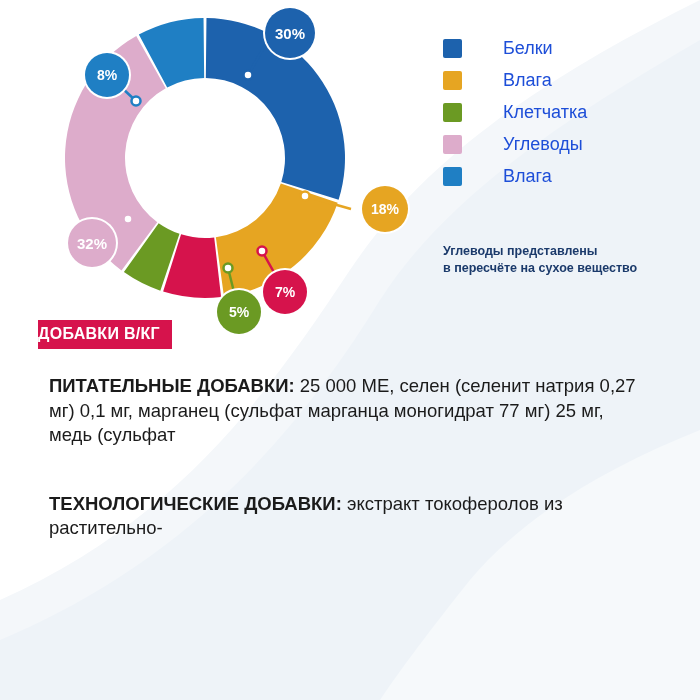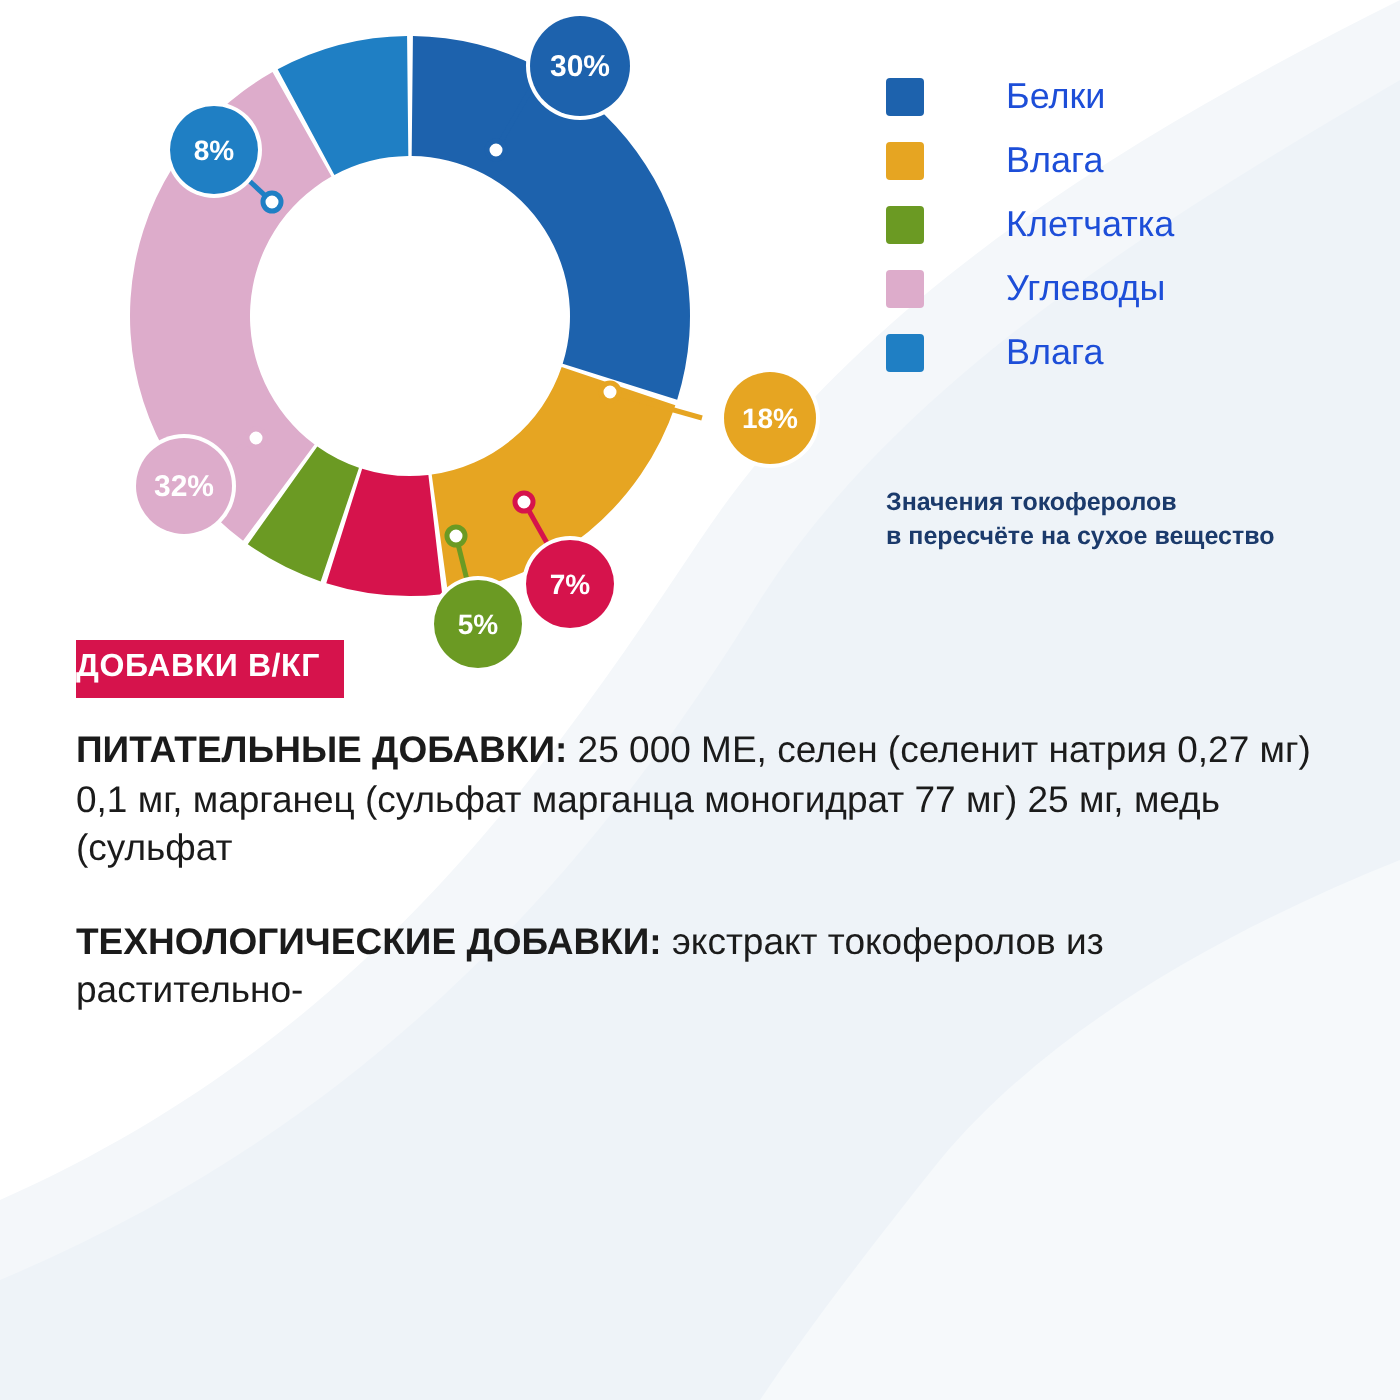--- a/index.html
+++ b/index.html
@@ -54,21 +54,21 @@
   
   .band{
     display:inline-block;
     color:#fff;font-weight:bold;
     padding:5px 12px 6px 0;
     font-size:16px;
     letter-spacing:.3px;
   }
   .sect{ padding:0 38px; }
   .body-text{
-    font-size:18.5px;line-height:1.33;color:#1b1b1b;margin:0;
+    font-size:18.5px;line-height:1.33;color:#1b1b1b;margin:11px;
   }
   .body-text b{font-weight:bold;}
   .lead{font-weight:bold;}
   .gap-a{height:14px;}
   .gap-b{height:18px;}
   .gap-c{height:22px;}
 </style>
 </head>
 <body>
 
@@ -146,21 +146,21 @@
         <span class="legend-swatch" style="background:#ddaccb;"></span>
         <span class="legend-label">Углеводы</span>
       </div>
       <div class="legend-row">
         <span class="legend-swatch" style="background:#1f7fc4;"></span>
         <span class="legend-label">Влага</span>
       </div>
     </div>
 
     <div class="legend-note">
-      <div>Значения токоферолов</div>
+      <div>Углеводы представлены</div>
       <div>в пересчёте на сухое вещество</div>
     </div>
   </div>
 
   <div class="sect">
     <span class="band" style="background:#d6134c;">ДОБАВКИ В/КГ</span>
     <div class="gap-a"></div>
     <p class="body-text">
       <b class="lead">ПИТАТЕЛЬНЫЕ ДОБАВКИ:</b><span> 25 000 МЕ, селен (селенит натрия 0,27 мг) 0,1 мг, марганец (сульфат марганца моногидрат 77 мг) 25 мг, медь (сульфат</span>
     </p>

